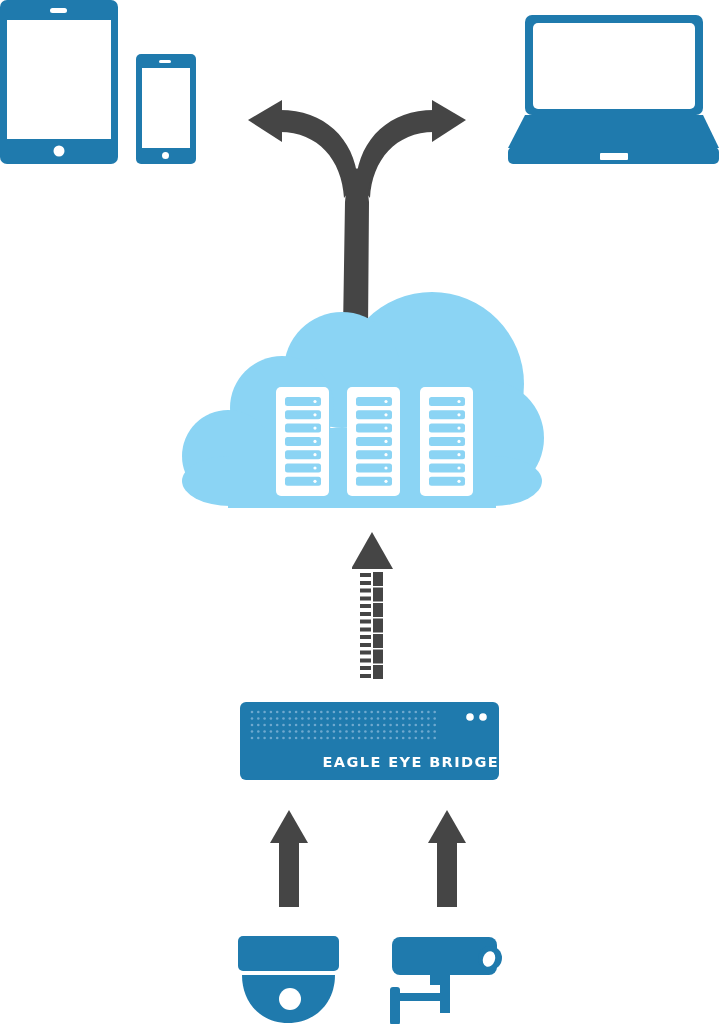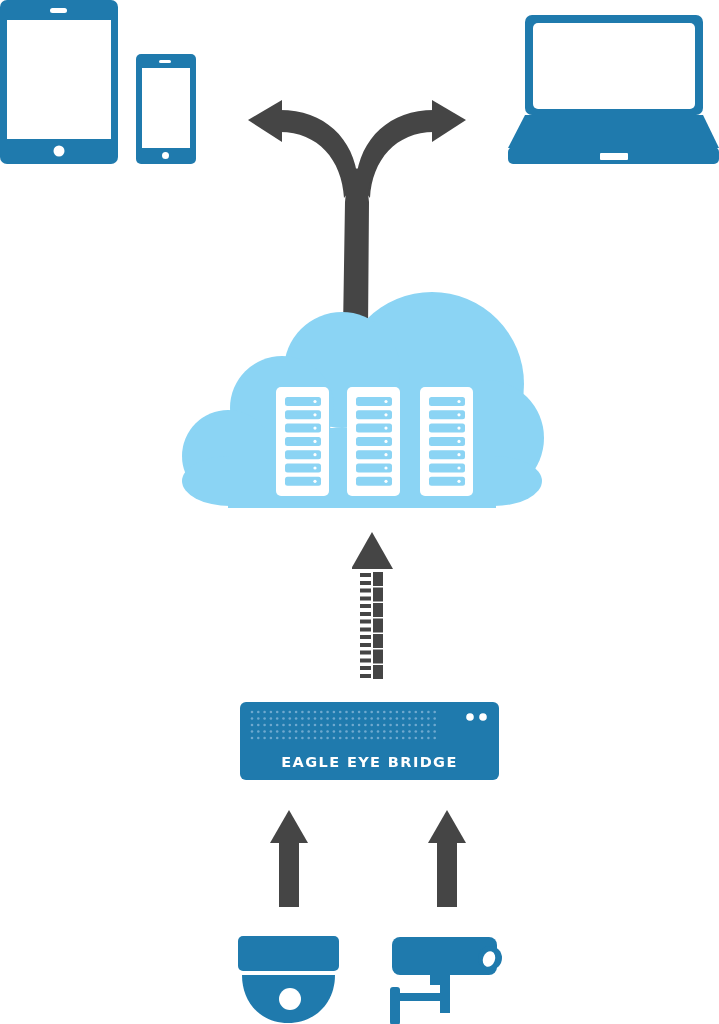--- a/index.html
+++ b/index.html
@@ -1,20 +1,20 @@
 <!DOCTYPE html>
 <html><head>
   <meta charset="utf-8">
   <style>
     html, body { margin: 0; padding: 0; background: #ffffff; }
     body { width: 719px; height: 1024px; position: relative; overflow: hidden; font-family: "DejaVu Sans", sans-serif; }
     .abs { position: absolute; }
     svg { display: block; }
     .bridge-label {
-      position: absolute; left: 0; right: 0; top: 52px; text-align: center;
+      position: absolute; left: 0; right: 0; top: 52px; text-align: right;
       color: #ffffff; font-family: "DejaVu Sans", sans-serif; font-weight: bold;
       font-size: 14.5px; letter-spacing: 1.4px;
     }
   </style>
 </head>
 <body>
 
 <div class="abs" style="left:0;top:0;">
   <svg width="120" height="166" viewBox="0 0 120 166">
     <rect x="0" y="0" width="118" height="164" rx="7" fill="#1f7aad"></rect>

